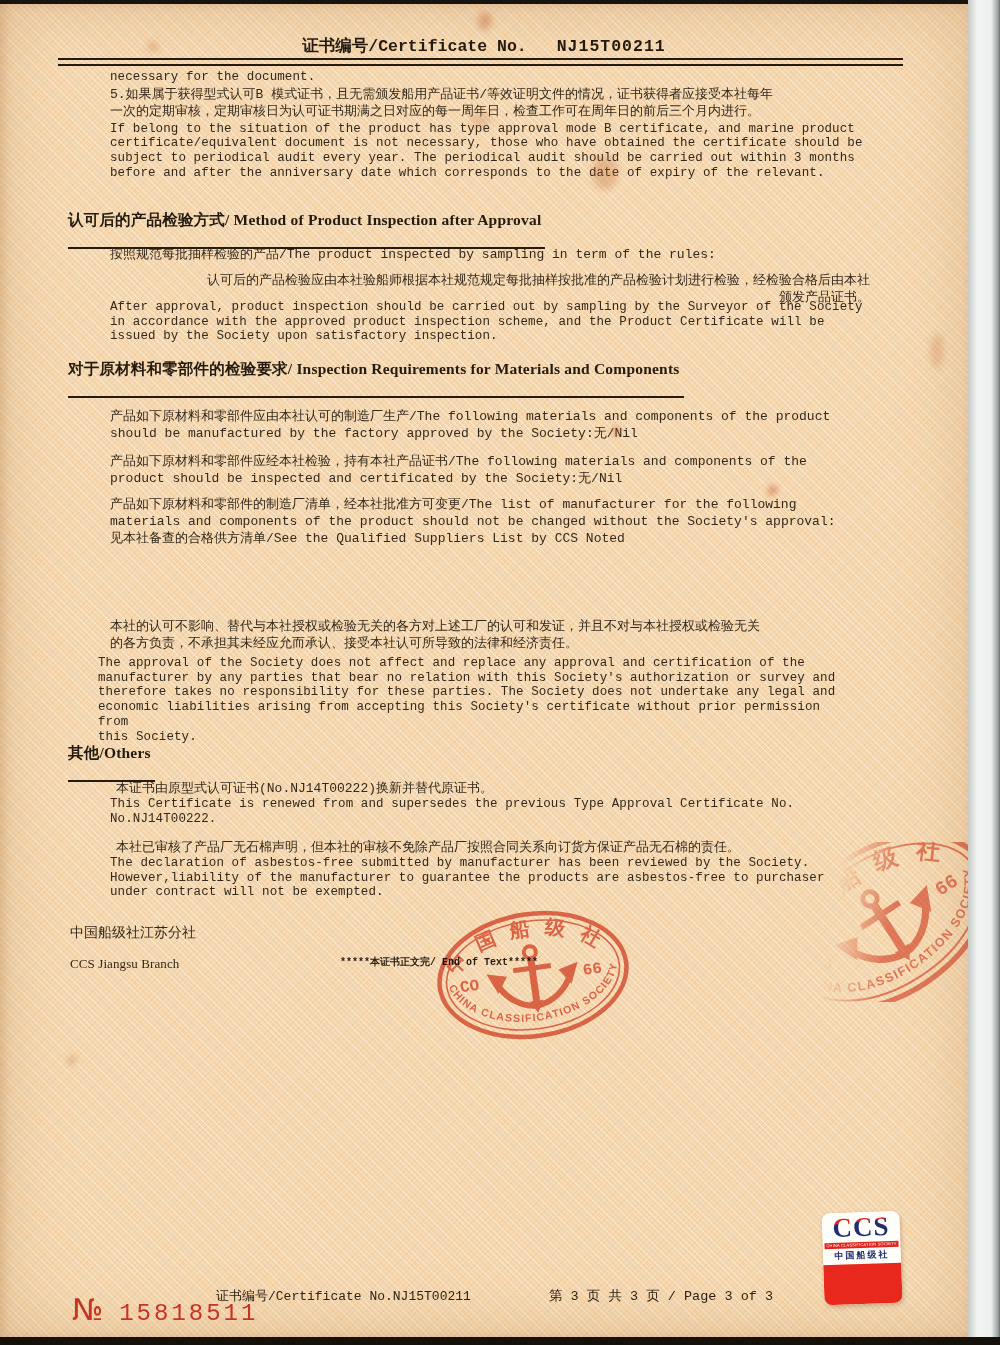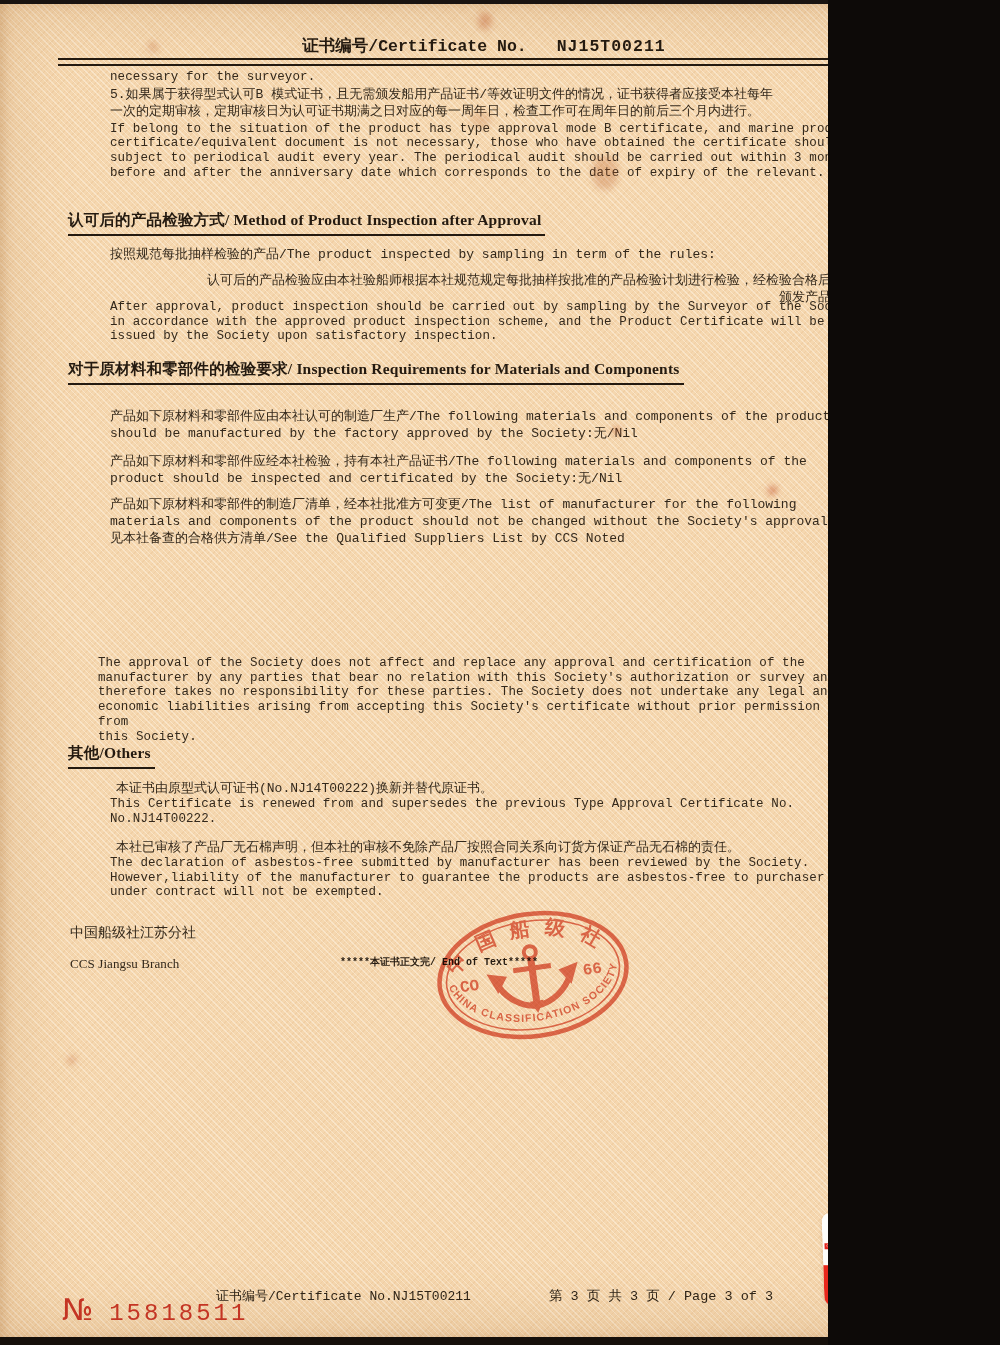--- a/index.html
+++ b/index.html
@@ -1,17 +1,17 @@
 <!DOCTYPE html>
 <html><head>
 <meta charset="utf-8">
 <style>
   html,body{margin:0;padding:0;background:#0d0a08;}
   .scan{
-    position:relative;width:828px;height:1345px;overflow:hidden;background:#ffffff;
+    position:relative;width:1000px;height:1345px;overflow:hidden;background:#ffffff;
     font-family:"Liberation Mono","DejaVu Sans Mono",monospace;
   }
   .paper{
     position:absolute;left:0;top:4px;width:968px;height:1334px;overflow:hidden;
     color:#33281b;
     background-color:#f5d7af;
     background-image:
       repeating-linear-gradient(45deg, rgba(255,247,233,0.45) 0 1px, rgba(0,0,0,0) 1px 4px),
       repeating-linear-gradient(-45deg, rgba(216,162,104,0.16) 0 1px, rgba(0,0,0,0) 1px 4px);
     box-shadow: inset 0 0 70px rgba(170,115,60,0.28), inset 4px 0 10px rgba(170,115,60,0.25);
@@ -31,21 +31,21 @@
   .header-title{left:0;top:31px;width:968px;text-align:center;font-size:16.5px;font-weight:bold;color:#241a10;}
   .header-title .num{margin-left:30px;letter-spacing:1px;}
   .rule-double{left:58px;top:54px;width:845px;height:4px;border-top:2.5px solid #241a10;border-bottom:2.5px solid #241a10;}
 
   .intro-block{left:110px;top:66px;width:760px;}
   .intro-block .zh{margin:1px 0 2px 0;}
 
   .sec-h{
     left:68px;font-size:15.5px;font-weight:bold;color:#241a10;
     font-family:"Liberation Serif","DejaVu Serif",serif;
-    border-bottom:2.5px solid #241a10;padding:0 4px 3px 0;letter-spacing:0.2px;white-space:nowrap;
+    border-bottom:2.5px solid #241a10;padding:0 4px 16px 0;letter-spacing:0.2px;white-space:nowrap;
   }
   .pos-h1{top:206px;}
   .pos-h2{top:355px;font-family:Liberation Serif, serif;}
   .pos-h3{top:570px;}
   .pos-h4{top:739px;}
 
   .pos-s1-rule{left:110px;top:242px;}
   .pos-s1-zh{left:110px;top:268px;text-align:right;}
   .pos-s1-en{left:110px;top:296px;}
   .pos-s2-p1{left:110px;top:404px;}
@@ -74,21 +74,21 @@
   .sticker-top{height:52px;background:#fdfdfa;display:flex;flex-direction:column;align-items:center;justify-content:center;}
   .ccs-word{
     font-family:"Liberation Serif","DejaVu Serif",serif;font-weight:bold;font-size:27px;line-height:1;letter-spacing:1px;
     background:linear-gradient(175deg,#e3241d 30%,#232d6e 32%);
     -webkit-background-clip:text;background-clip:text;color:transparent;
   }
   .ccs-band{background:#e3241d;color:#ffffff;font-size:4px;line-height:6px;padding:0 2px;letter-spacing:0.2px;white-space:nowrap;font-family:"Liberation Sans",sans-serif;margin-top:1px;}
   .ccs-zh{color:#232d6e;font-size:9px;font-weight:bold;letter-spacing:2px;margin-top:1px;font-family:"DejaVu Sans","Liberation Sans",sans-serif;}
   .sticker-red{height:40px;background:#e8281c;}
 
-  .serial{left:62px;top:1288px;color:#c43524;white-space:nowrap;}
+  .serial{left:72px;top:1288px;color:#c43524;white-space:nowrap;}
   .serial .pfx{font-size:30px;font-family:"DejaVu Sans","Liberation Sans",sans-serif;}
   .serial .digits{font-size:24px;letter-spacing:3px;margin-left:16px;}
   .f-cert{left:216px;top:1283px;font-size:13px;color:#2e2316;}
   .f-page{left:549px;top:1283px;font-size:13.5px;color:#2e2316;}
 
   .stain{position:absolute;border-radius:50%;filter:blur(3px);pointer-events:none;}
   .st1{left:478px;top:8px;width:14px;height:18px;background:rgba(186,84,38,0.35);}
   .st2{left:592px;top:152px;width:26px;height:34px;background:rgba(186,94,44,0.28);}
   .st3{left:470px;top:108px;width:22px;height:16px;background:rgba(186,104,54,0.22);}
   .st4{left:768px;top:482px;width:9px;height:9px;background:rgba(190,70,30,0.55);}
@@ -105,21 +105,21 @@
   <div class="scanner-strip"></div>
 
   <div class="paper">
 
     <div class="abs header-title">
       <span>证书编号/Certificate No.</span><span class="num">NJ15T00211</span>
     </div>
     <div class="abs rule-double"></div>
 
     <div class="abs intro-block">
-      <div class="en">necessary for the surveyor.</div>
+      <div class="en">necessary for the document.</div>
       <div class="zh">5.如果属于获得型式认可B 模式证书，且无需颁发船用产品证书/等效证明文件的情况，证书获得者应接受本社每年
 一次的定期审核，定期审核日为认可证书期满之日对应的每一周年日，检查工作可在周年日的前后三个月内进行。</div>
       <div class="en">If belong to the situation of the product has type approval mode B certificate, and marine product
 certificate/equivalent document is not necessary, those who have obtained the certificate should be
 subject to periodical audit every year. The periodical audit should be carried out within 3 months
 before and after the anniversary date which corresponds to the date of expiry of the relevant.</div>
     </div>
 
     <div class="abs sec-h pos-h1">认可后的产品检验方式/ Method of Product Inspection after Approval</div>
     <div class="abs zh para-w pos-s1-rule">按照规范每批抽样检验的产品/The product inspected by sampling in term of the rules:</div>
@@ -131,20 +131,22 @@
 
     <div class="abs sec-h pos-h2">对于原材料和零部件的检验要求/ Inspection Requirements for Materials and Components</div>
     <div class="abs zh para-w pos-s2-p1">产品如下原材料和零部件应由本社认可的制造厂生产/The following materials and components of the product
 should be manufactured by the factory approved by the Society:无/Nil</div>
     <div class="abs zh para-w pos-s2-p2">产品如下原材料和零部件应经本社检验，持有本社产品证书/The following materials and components of the
 product should be inspected and certificated by the Society:无/Nil</div>
     <div class="abs zh para-w pos-s2-p3">产品如下原材料和零部件的制造厂清单，经本社批准方可变更/The list of manufacturer for the following
 materials and components of the product should not be changed without the Society's approval:
 见本社备查的合格供方清单/See the Qualified Suppliers List by CCS Noted</div>
 
+    <div class="abs zh para-w pos-s3-zh">本社的认可不影响、替代与本社授权或检验无关的各方对上述工厂的认可和发证，并且不对与本社授权或检验无关
+的各方负责，不承担其未经应允而承认、接受本社认可所导致的法律和经济责任。</div>
     <div class="abs en para-w pos-s3-en">The approval of the Society does not affect and replace any approval and certification of the
 manufacturer by any parties that bear no relation with this Society's authorization or survey and
 therefore takes no responsibility for these parties. The Society does not undertake any legal and
 economic liabilities arising from accepting this Society's certificate without prior permission from
 this Society.</div>
 
     <div class="abs sec-h pos-h4">其他/Others</div>
     <div class="abs zh para-w pos-s4-rzh">本证书由原型式认可证书(No.NJ14T00222)换新并替代原证书。</div>
     <div class="abs en para-w pos-s4-ren">This Certificate is renewed from and supersedes the previous Type Approval Certificate No.
 No.NJ14T00222.</div>

